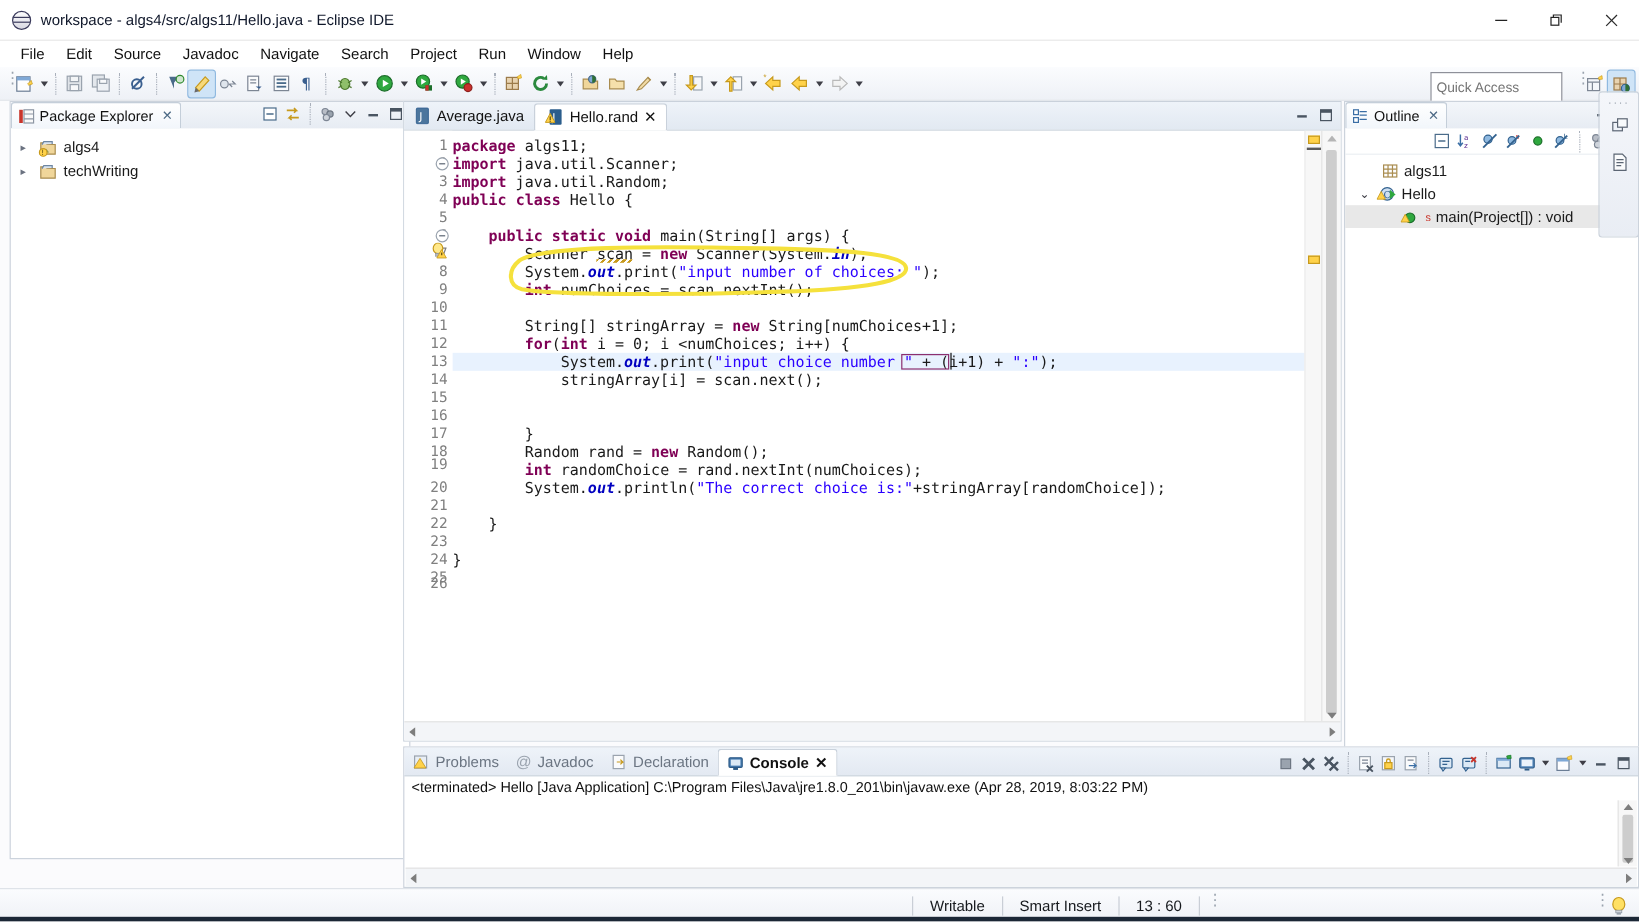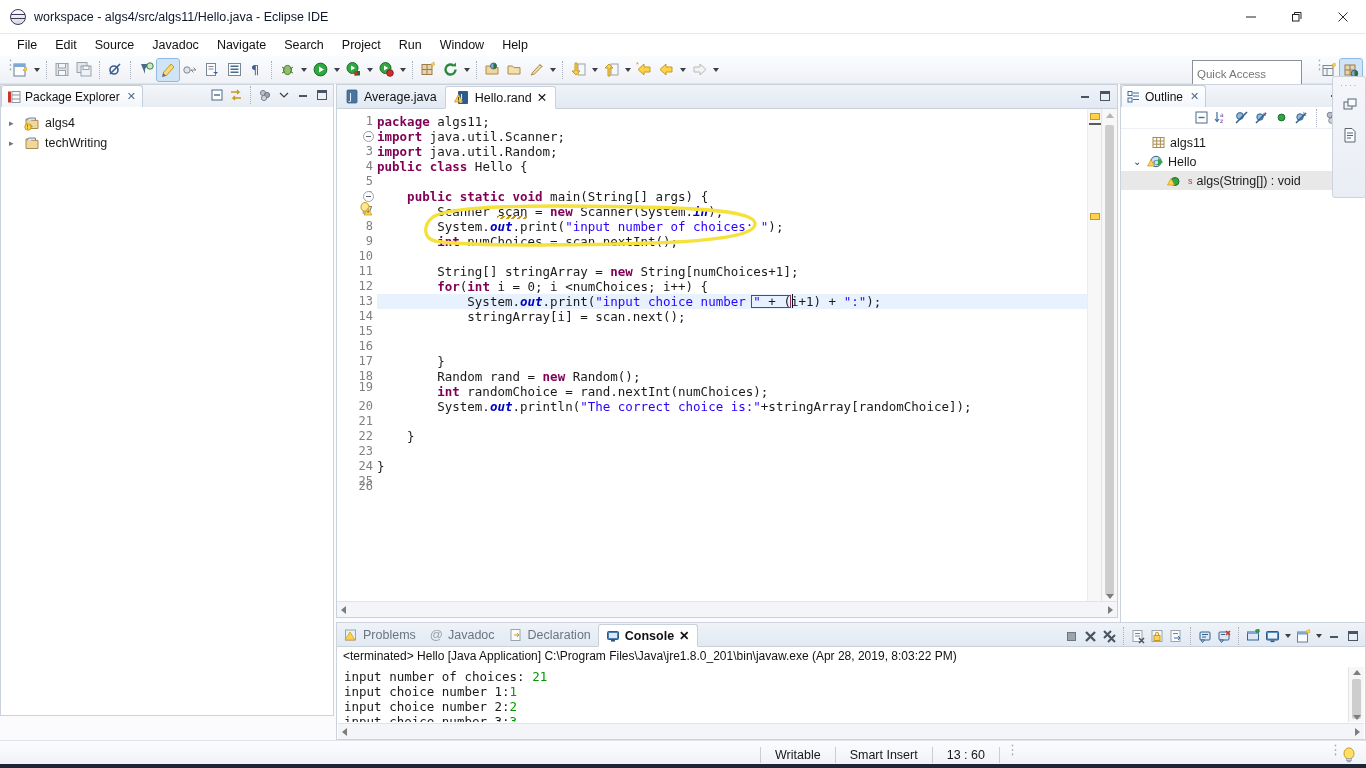--- a/index.html
+++ b/index.html
@@ -48,21 +48,21 @@
   .ptab-bar { height:22px; display:flex; align-items:flex-end; position:relative;
     background:linear-gradient(#f3f6fa,#e7ecf3); }
   .ptab { display:flex; align-items:center; gap:4px; height:22px; padding:0 6px 0 5px;
     font-size:12px; color:#111; background:linear-gradient(#ffffff,#f2f6fb);
     border:1px solid #c4ced9; border-bottom:none; border-radius:3px 3px 0 0; }
   .ptab .x { font-size:11px; color:#4d6a86; margin-left:3px; }
   .ptools { position:absolute; right:2px; top:1px; display:flex; align-items:center; gap:1px; }
   .ptool { width:18px; height:18px; display:flex; align-items:center; justify-content:center; border-radius:2px;}
 
   
-  #pkg { left:0; top:0; width:334px; bottom:24px; border:1px solid #ccd3dc; background:#fff;}
+  #pkg { left:8px; top:0; width:334px; bottom:24px; border:1px solid #ccd3dc; background:#fff;}
   .tree { padding:6px 0 0 0; font-size:12.5px; }
   .trow { display:flex; align-items:center; height:20px; padding-left:8px; gap:5px; }
   .arw { width:10px; color:#6b7280; font-size:9px; }
 
   
   #editor { left:336px; top:0; right:248px; height:534px; border:1px solid #c9d1db; background:#fff; }
   .etabs { height:24px; background:linear-gradient(#eef3f9,#e2e9f2); display:flex; align-items:flex-end; position:relative;
     border-bottom:1px solid #c9d1db;}
   .etab { display:flex; align-items:center; gap:5px; height:23px; padding:0 8px; font-size:12.5px; color:#111; }
   .etab.active { background:#fff; border:1px solid #c9d1db; border-bottom:1px solid #fff;
@@ -710,21 +710,21 @@
         <div class="orow sel" style="padding-left:46px">
           <span style="position:relative;display:inline-block;width:17px;height:15px">
             <svg width="14" height="14" viewBox="0 0 14 14" style="position:absolute;left:2px;top:1px">
                 <circle cx="6" cy="7.5" r="4" fill="#2fa83f" stroke="#1c6e2a"></circle>
               </svg>
             <svg width="8" height="8" viewBox="0 0 8 8" style="position:absolute;left:0;top:5px">
                 <path d="M4 .5 L7.5 7 H.5z" fill="#ffd24a" stroke="#c79a1d" stroke-width=".7"></path>
               </svg>
           </span>
           <span style="color:#c9352b;font-size:9px;vertical-align:super">s</span>
-          <span>algs(String[]) : void</span>
+          <span>main(Project[]) : void</span>
         </div>
       </div>
     </div>
 
     <div class="panel" id="console">
       <div class="ctabs">
         <div class="ctab">
           <svg width="14" height="14" viewBox="0 0 14 14">
               <rect x="1.5" y="2" width="10" height="10" fill="#e8eef5" stroke="#9aa3ae"></rect>
               <path d="M6 4 L11 12 H1z" fill="#ffd24a" stroke="#c79a1d" stroke-width=".7"></path>
@@ -843,26 +843,20 @@
           </div>
           <div class="ptool">
             <svg width="14" height="14" viewBox="0 0 14 14">
                 <rect x="2.5" y="2.5" width="9" height="9" fill="none" stroke="#4a5562"></rect>
                 <rect x="2.5" y="2.5" width="9" height="2.5" fill="#4a5562"></rect>
               </svg>
           </div>
         </div>
       </div>
       <div class="cline0">&lt;terminated&gt; Hello [Java Application] C:\Program Files\Java\jre1.8.0_201\bin\javaw.exe (Apr 28, 2019, 8:03:22 PM)</div>
-      <div class="cout">
-          <div><span>input number of choices: </span><span class="cnum">21</span></div>
-          <div><span>input choice number 1:</span><span class="cnum">1</span></div>
-          <div><span>input choice number 2:</span><span class="cnum">2</span></div>
-          <div><span>input choice number 3:</span><span class="cnum">3</span></div>
-        </div>
       <div class="vscroll" style="top:44px;bottom:17px;right:1px">
         <div style="position:absolute;left:4px;top:3px">
           <svg width="8" height="6" viewBox="0 0 8 6">
               <path d="M4 0 L8 5 H0z" fill="#7d7d7d"></path>
             </svg>
         </div>
         <div class="vthumb" style="top:12px;height:40px"></div>
         <div style="position:absolute;left:4px;bottom:2px">
           <svg width="8" height="6" viewBox="0 0 8 6">
               <path d="M4 6 L8 1 H0z" fill="#7d7d7d"></path>

